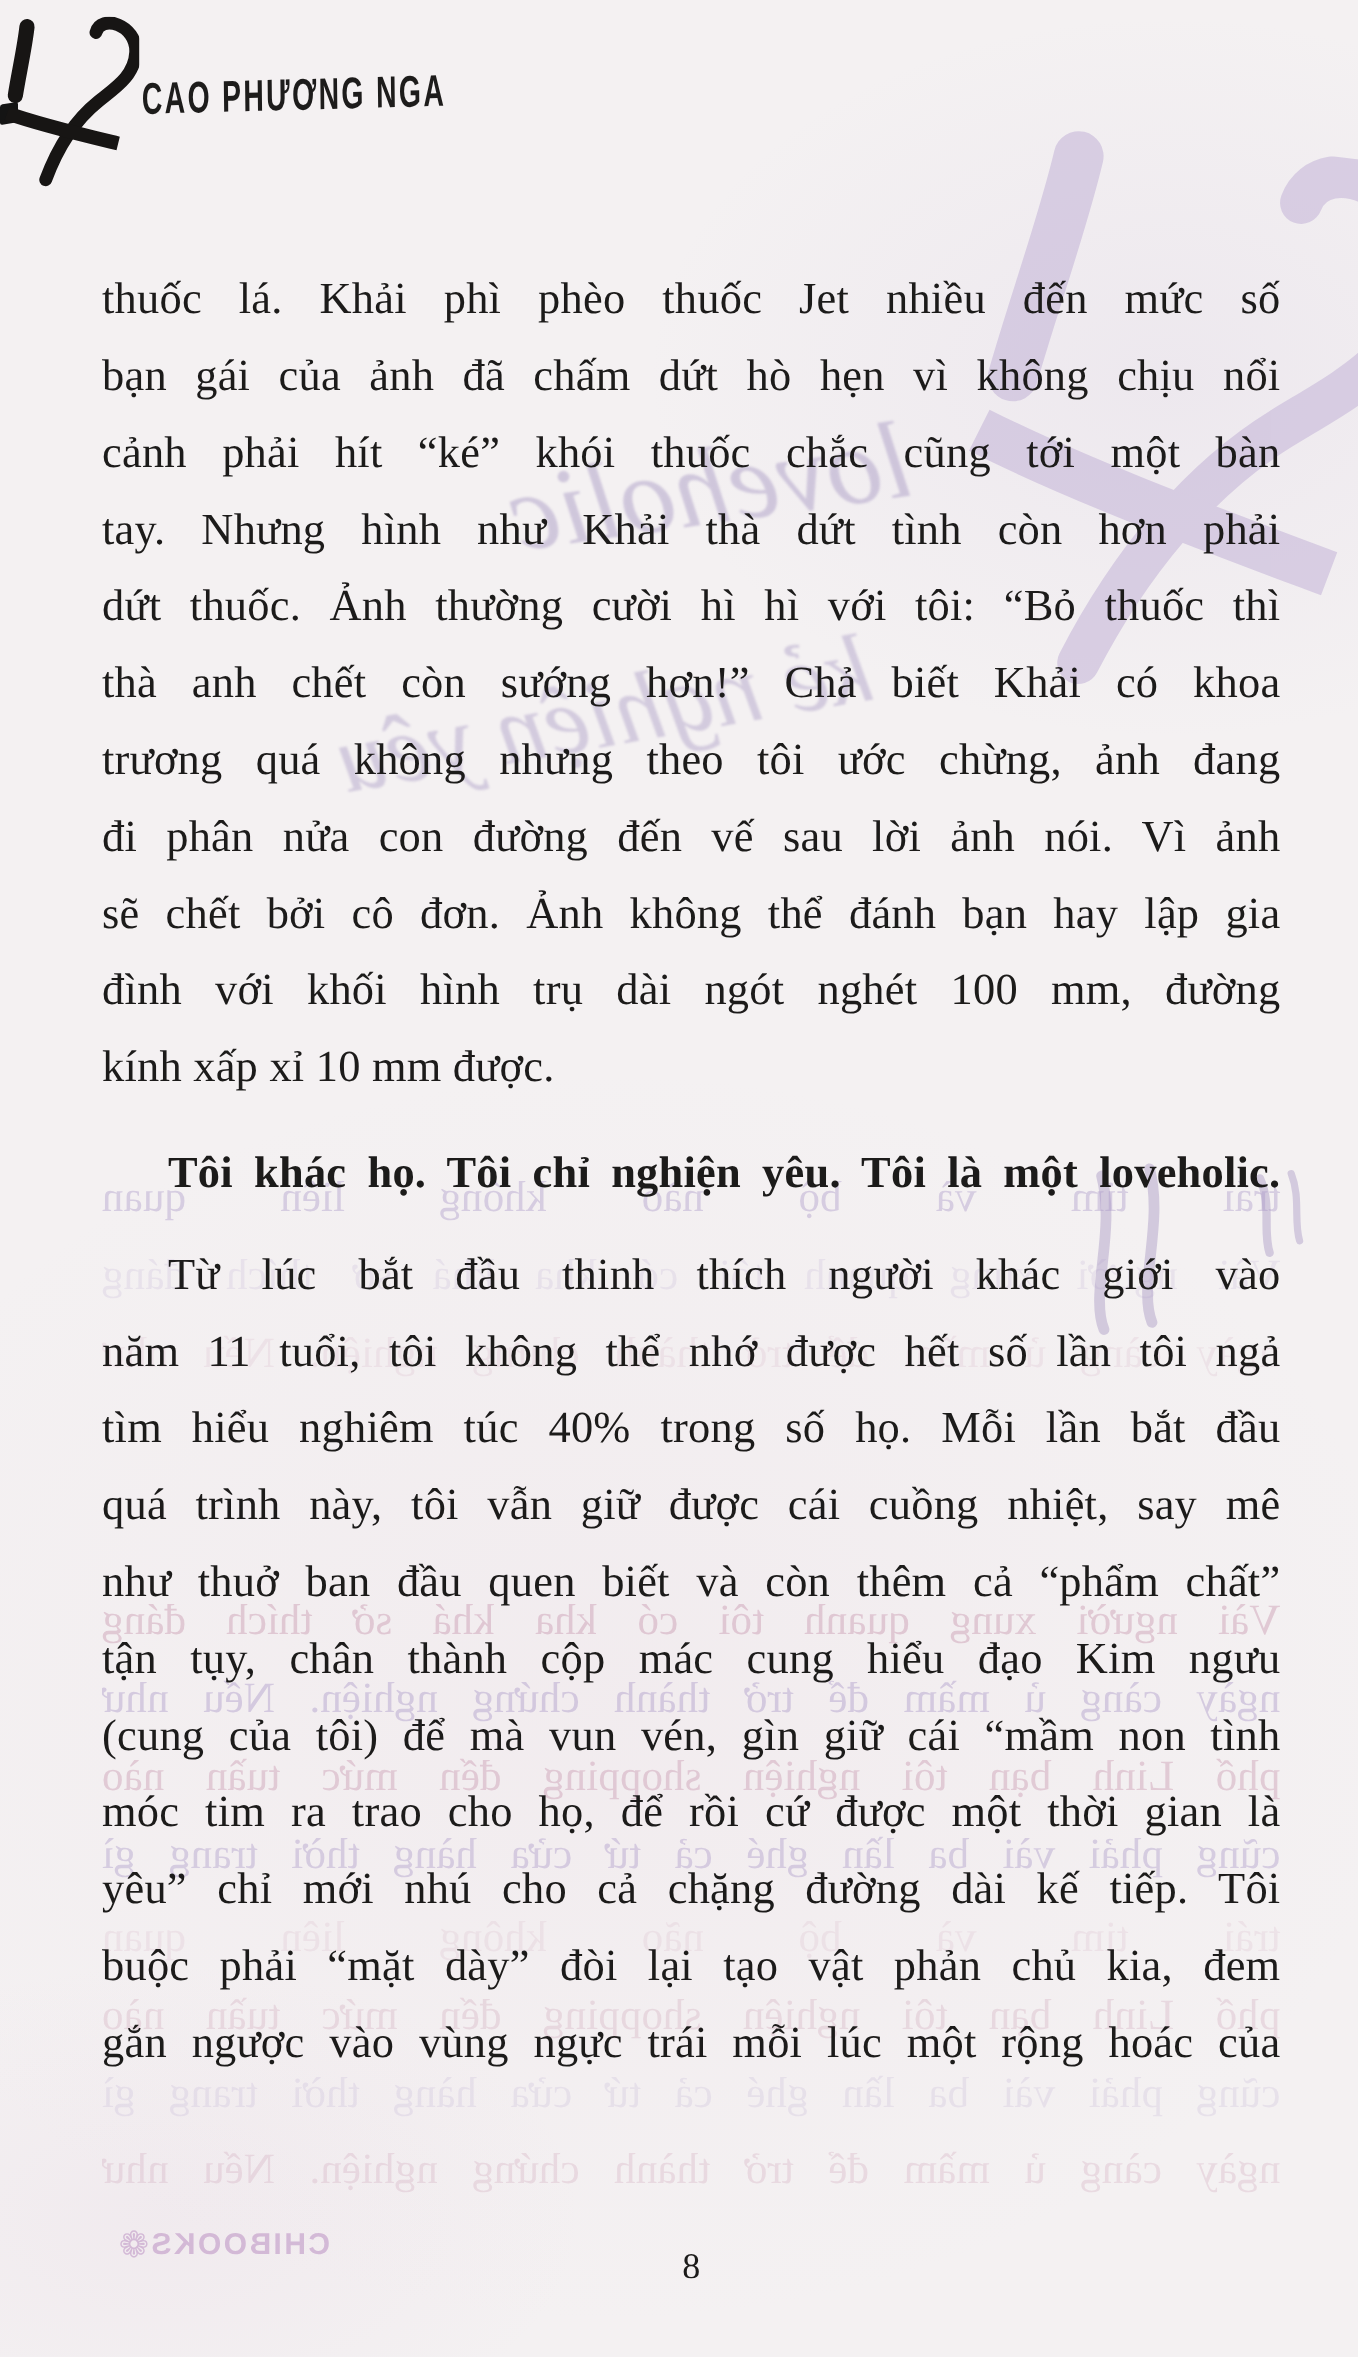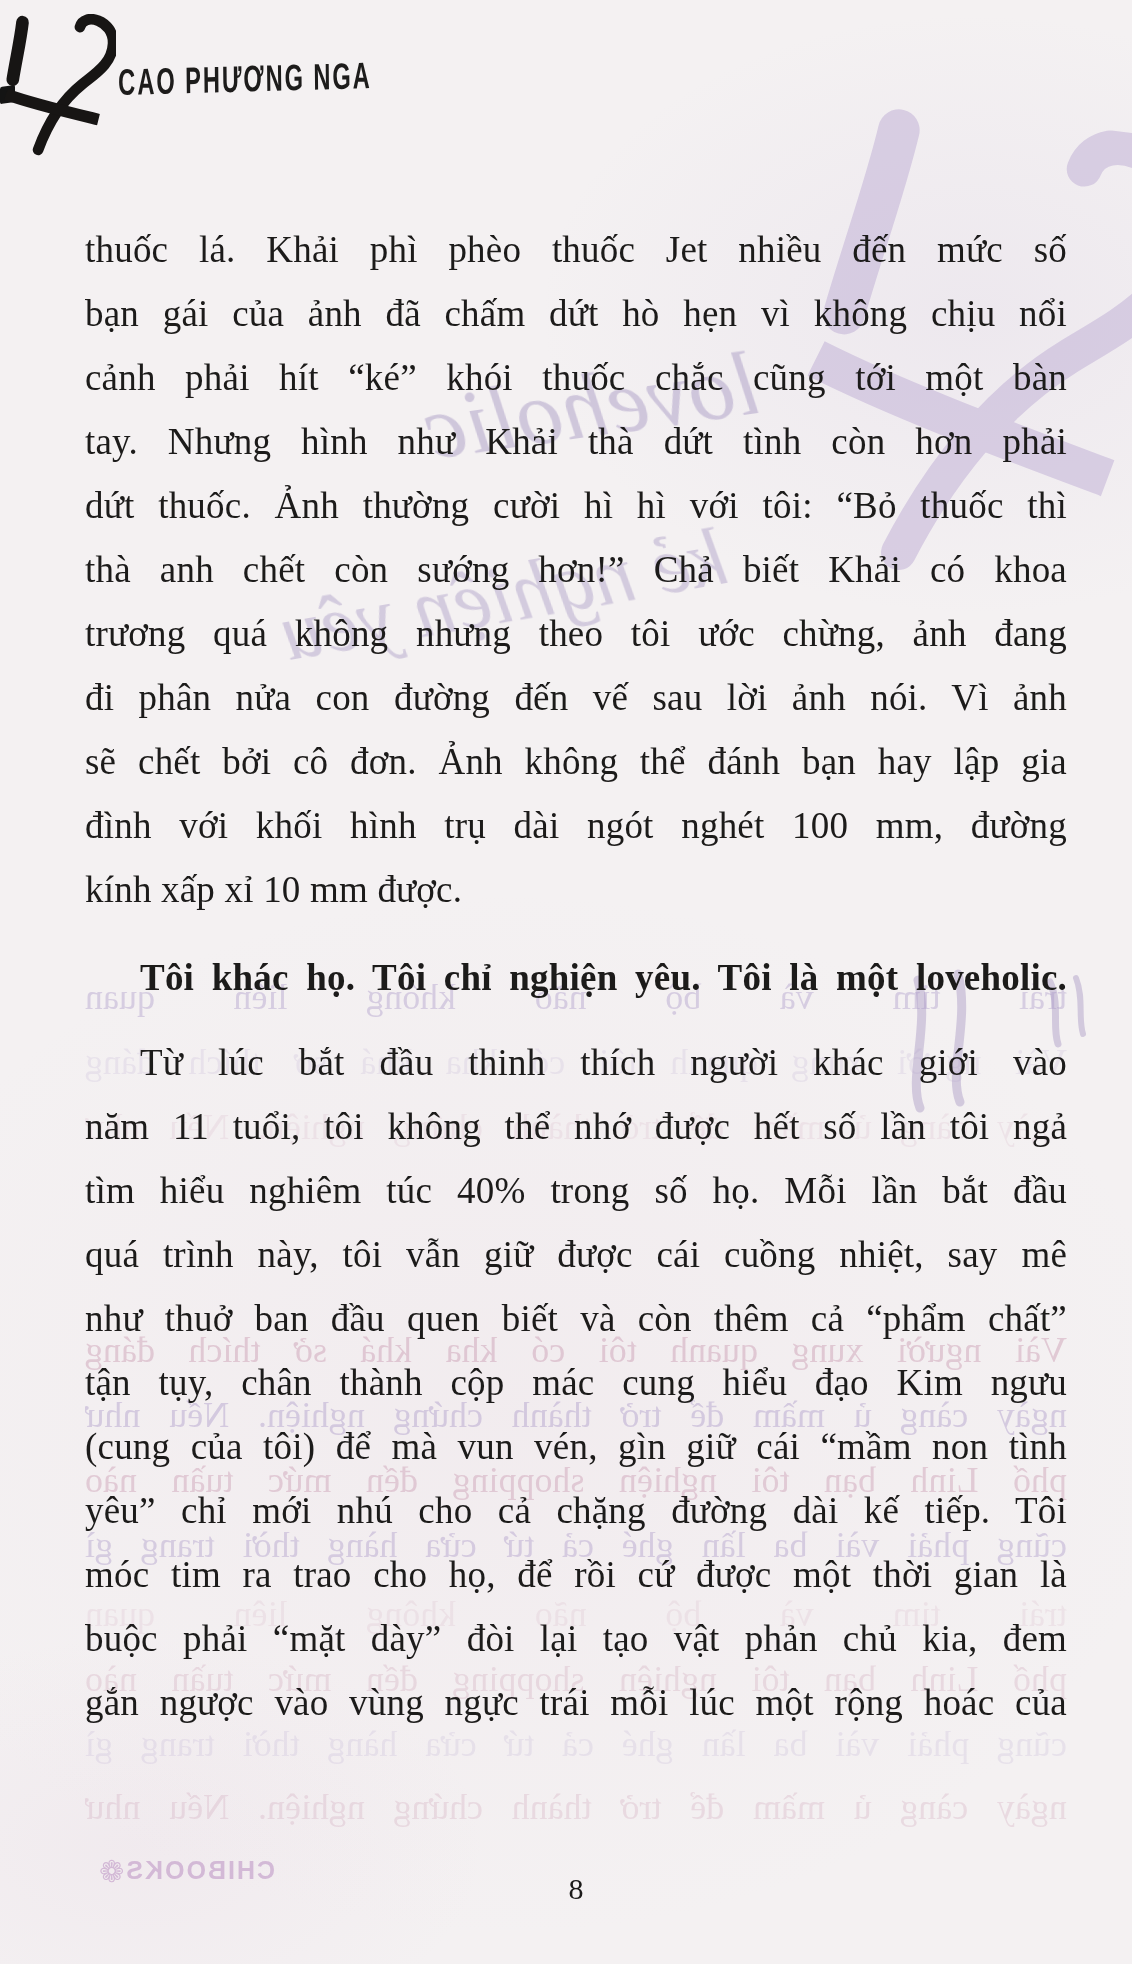--- a/index.html
+++ b/index.html
@@ -120,20 +120,20 @@
       <div class="line fill indent">Tôi khác họ. Tôi chỉ nghiện yêu. Tôi là một loveholic.</div>
     </div>
     <div class="para" style="margin-top: 21px;">
       <div class="line fill indent">Từ lúc bắt đầu thinh thích người khác giới vào</div>
       <div class="line fill">năm 11 tuổi, tôi không thể nhớ được hết số lần tôi ngả</div>
       <div class="line fill">tìm hiểu nghiêm túc 40% trong số họ. Mỗi lần bắt đầu</div>
       <div class="line fill">quá trình này, tôi vẫn giữ được cái cuồng nhiệt, say mê</div>
       <div class="line fill">như thuở ban đầu quen biết và còn thêm cả “phẩm chất”</div>
       <div class="line fill">tận tụy, chân thành cộp mác cung hiểu đạo Kim ngưu</div>
       <div class="line fill">(cung của tôi) để mà vun vén, gìn giữ cái “mầm non tình</div>
+      <div class="line fill">móc tim ra trao cho họ, để rồi cứ được một thời gian là</div>
       <div class="line fill">yêu” chỉ mới nhú cho cả chặng đường dài kế tiếp. Tôi</div>
-      <div class="line fill">móc tim ra trao cho họ, để rồi cứ được một thời gian là</div>
       <div class="line fill">buộc phải “mặt dày” đòi lại tạo vật phản chủ kia, đem</div>
       <div class="line fill">gắn ngược vào vùng ngực trái mỗi lúc một rộng hoác của</div>
     </div>
   </div>
 
 <div class="abs page-number">8</div>
 
 </body></html>

